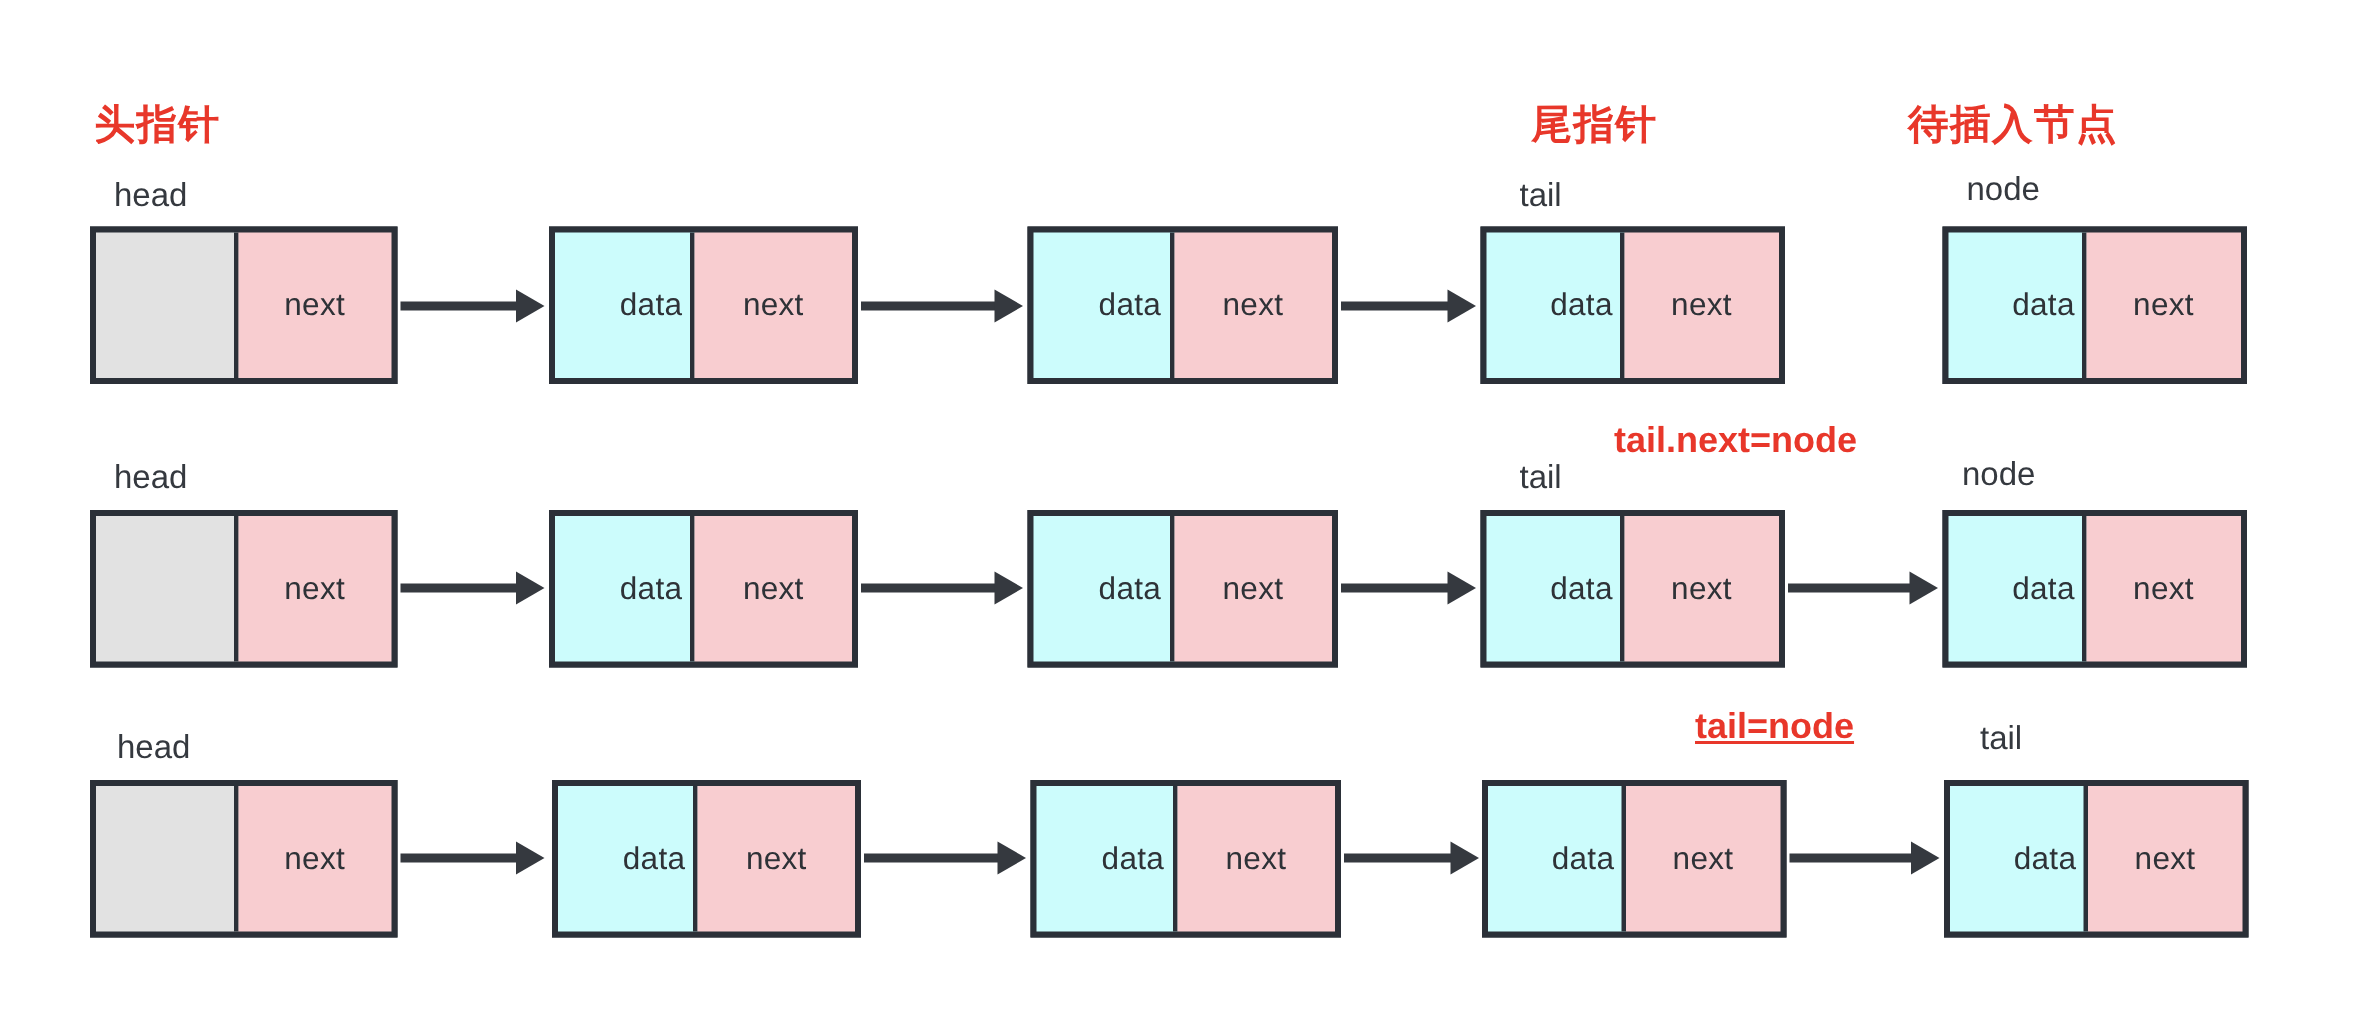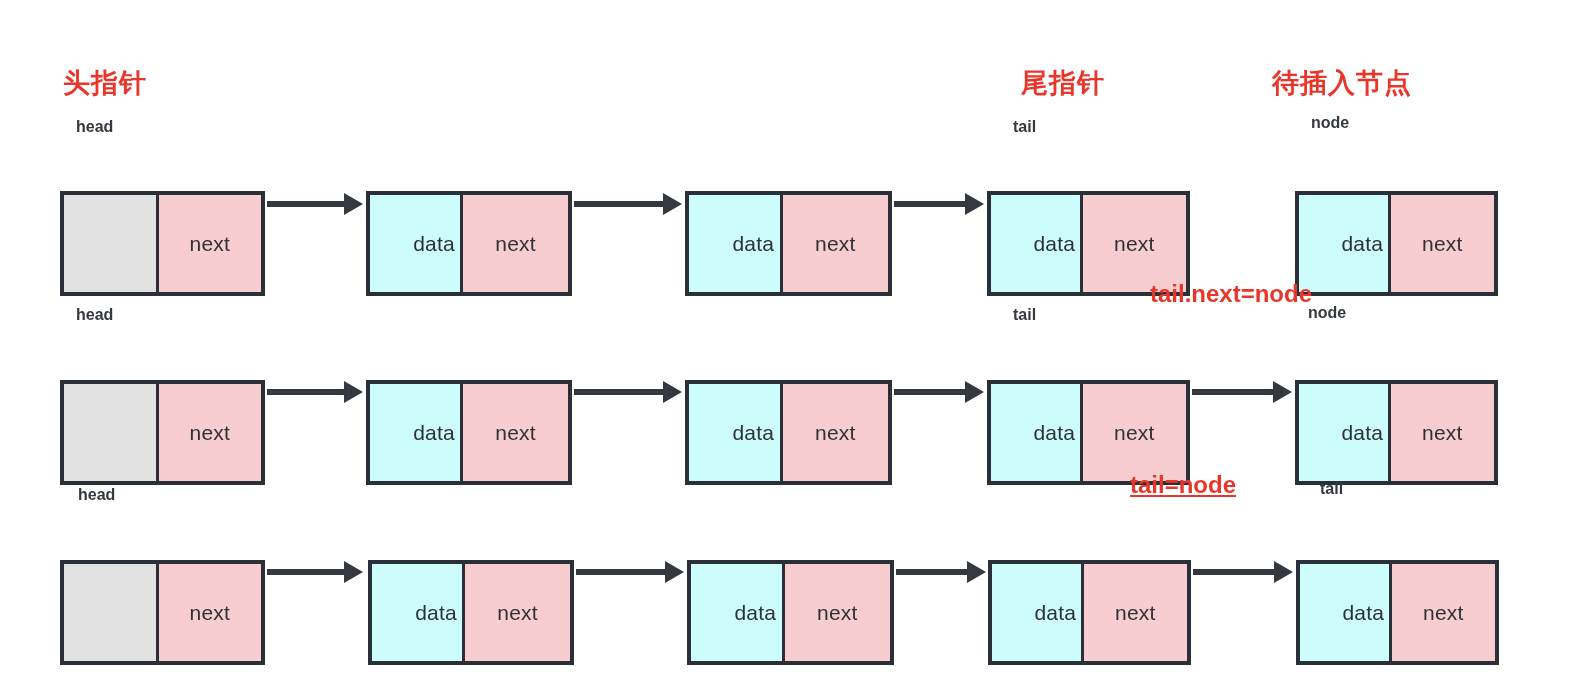--- a/index.html
+++ b/index.html
@@ -30,34 +30,33 @@
     white-space: nowrap;
     line-height: 1;
   }
   .annot.cn { font-size: 27px; letter-spacing: 1px; }
   .annot.code { font-size: 24px; }
 
   
   .ptr {
     position: absolute;
     color: #35393f;
-    font-weight: bold;
-    font-size: 16px;
+    font-weight: normal;
+    font-size: 22px;
     white-space: nowrap;
     line-height: 1;
   }
 
   
   .node {
     position: absolute;
     display: flex;
     box-sizing: border-box;
     border: 4px solid #2b3038;
     background: #2b3038;
-    margin-top: 40px;
   }
   .cell {
     box-sizing: border-box;
     display: flex;
     align-items: center;
     justify-content: center;
     font-size: 21px;
     color: #2e3237;
     font-family: "Liberation Sans", sans-serif;
     letter-spacing: .2px;
@@ -125,21 +124,21 @@
       <div class="head" style="left: 77px;"></div>
     </div>
     <div class="arrow" style="left: 574px; top: 204px; width: 108px;">
       <div class="shaft" style="width: 91px;"></div>
       <div class="head" style="left: 89px;"></div>
     </div>
     <div class="arrow" style="left: 894px; top: 204px; width: 90px;">
       <div class="shaft" style="width: 73px;"></div>
       <div class="head" style="left: 71px;"></div>
     </div>
-    <div class="annot code" style="left: 1150px; top: 282px;">tail.next=node</div>
+    <div class="annot code" style="left: 1076px; top: 282px;">tail.next=node</div>
     <div class="ptr" style="left: 76px; top: 307px;">head</div>
     <div class="ptr" style="left: 1013px; top: 307px;">tail</div>
     <div class="ptr" style="left: 1308px; top: 305px;">node</div>
     <div class="node" style="left: 60px; top: 340px; width: 205px; height: 105px;">
       <div class="cell split-left empty" style="flex: 0 0 48%;"></div>
       <div class="cell next" style="flex: 1 1 auto;">next</div>
     </div>
     <div class="node" style="left: 366px; top: 340px; width: 206px; height: 105px;">
       <div class="cell split-left data" style="flex: 0 0 47%;">data</div>
       <div class="cell next" style="flex: 1 1 auto;">next</div>

